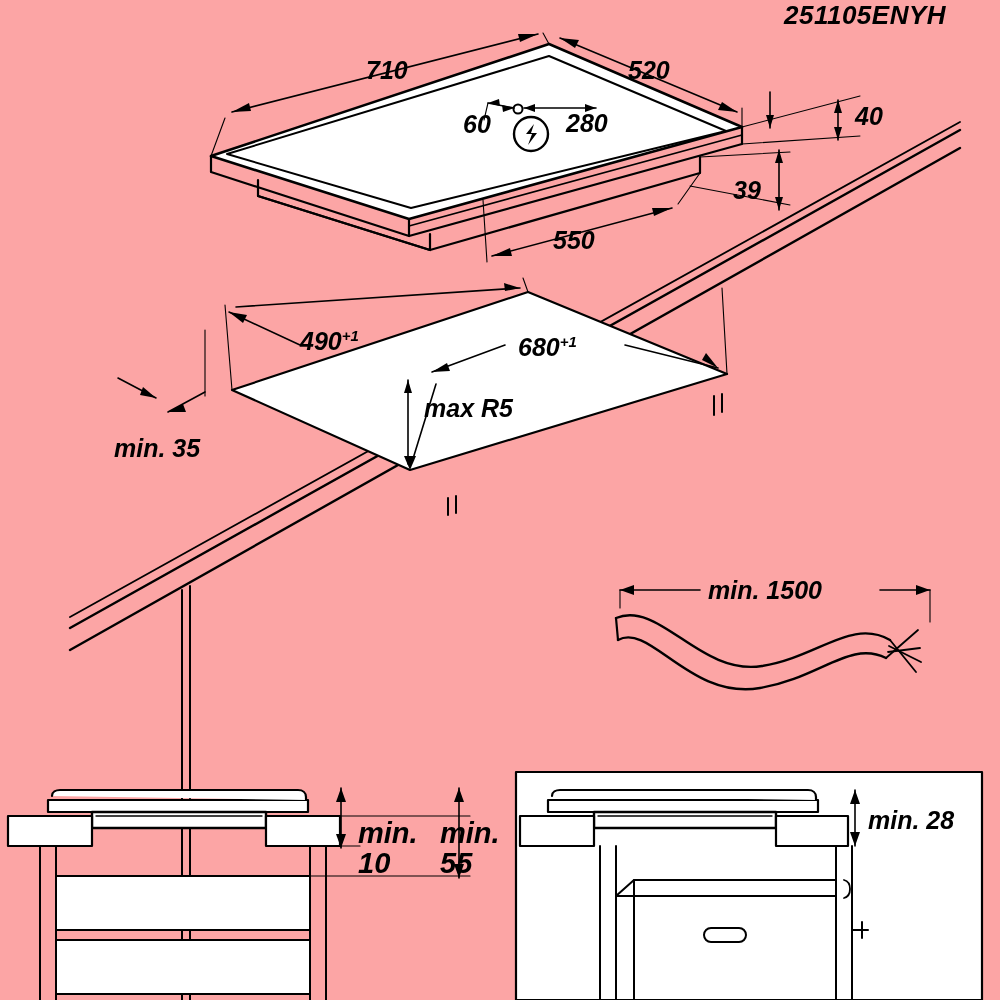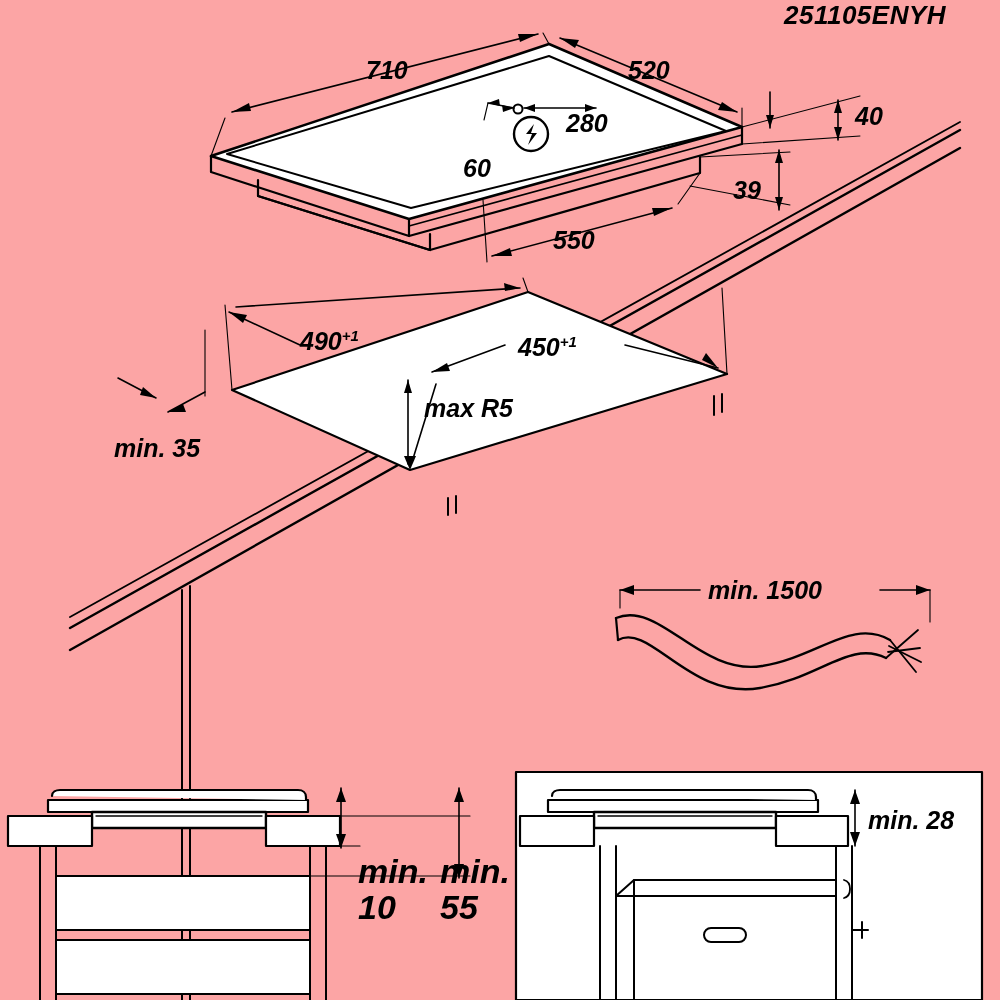--- a/index.html
+++ b/index.html
@@ -38,24 +38,23 @@
     font-size: 26px;
     font-weight: bold;
     letter-spacing: 0.5px;
   }
   .sup {
     font-size: 15px;
     vertical-align: super;
     font-weight: bold;
   }
   .two-line {
-    font-size: 34px;
+    font-size: 29px;
     font-weight: bold;
     line-height: 1.05;
-    margin-top: 36px;
   }
 </style>
 </head>
 <body>
 
 <div id="page">
 
   <svg class="layer" viewBox="0 0 1000 1000">
     <g fill="none" stroke="#000000" stroke-width="2.2" stroke-linejoin="round" stroke-linecap="round">
 
@@ -243,28 +242,28 @@
         <path d="M855,846 l-5,-14 l10,0 Z" fill="#000000" stroke="none"></path>
       </g>
 
     </g>
   </svg>
 
   <div class="lbl code" style="left:784px; top:2px;">251105ENYH</div>
 
   <div class="lbl dim" style="left:366px; top:58px;">710</div>
   <div class="lbl dim" style="left:628px; top:58px;">520</div>
-  <div class="lbl dim" style="left:463px; top:112px;margin-top:44px;">60</div>
+  <div class="lbl dim" style="left:463px; top:112px;">60</div>
   <div class="lbl dim" style="left:566px; top:111px;text-align:right;">280</div>
   <div class="lbl dim" style="left:855px; top:104px;">40</div>
   <div class="lbl dim" style="left:733px; top:178px;">39</div>
   <div class="lbl dim" style="left:553px; top:228px;">550</div>
 
   <div class="lbl dim" style="left:300px; top:328px;"><span>490</span><span class="sup">+1</span></div>
-  <div class="lbl dim" style="left:518px; top:334px;"><span>450</span><span class="sup">+1</span></div>
+  <div class="lbl dim" style="left:518px; top:334px;"><span>680</span><span class="sup">+1</span></div>
   <div class="lbl dim" style="left:424px; top:396px;">max R5</div>
   <div class="lbl dim" style="left:114px; top:424px;margin-top:12px;">min. 35</div>
 
   <div class="lbl dim" style="left:708px; top:578px;">min. 1500</div>
 
   <div class="lbl two-line" style="left:358px; top:818px;">
     <div>min.</div>
     <div>10</div>
   </div>
   <div class="lbl two-line" style="left:440px; top:818px;">

